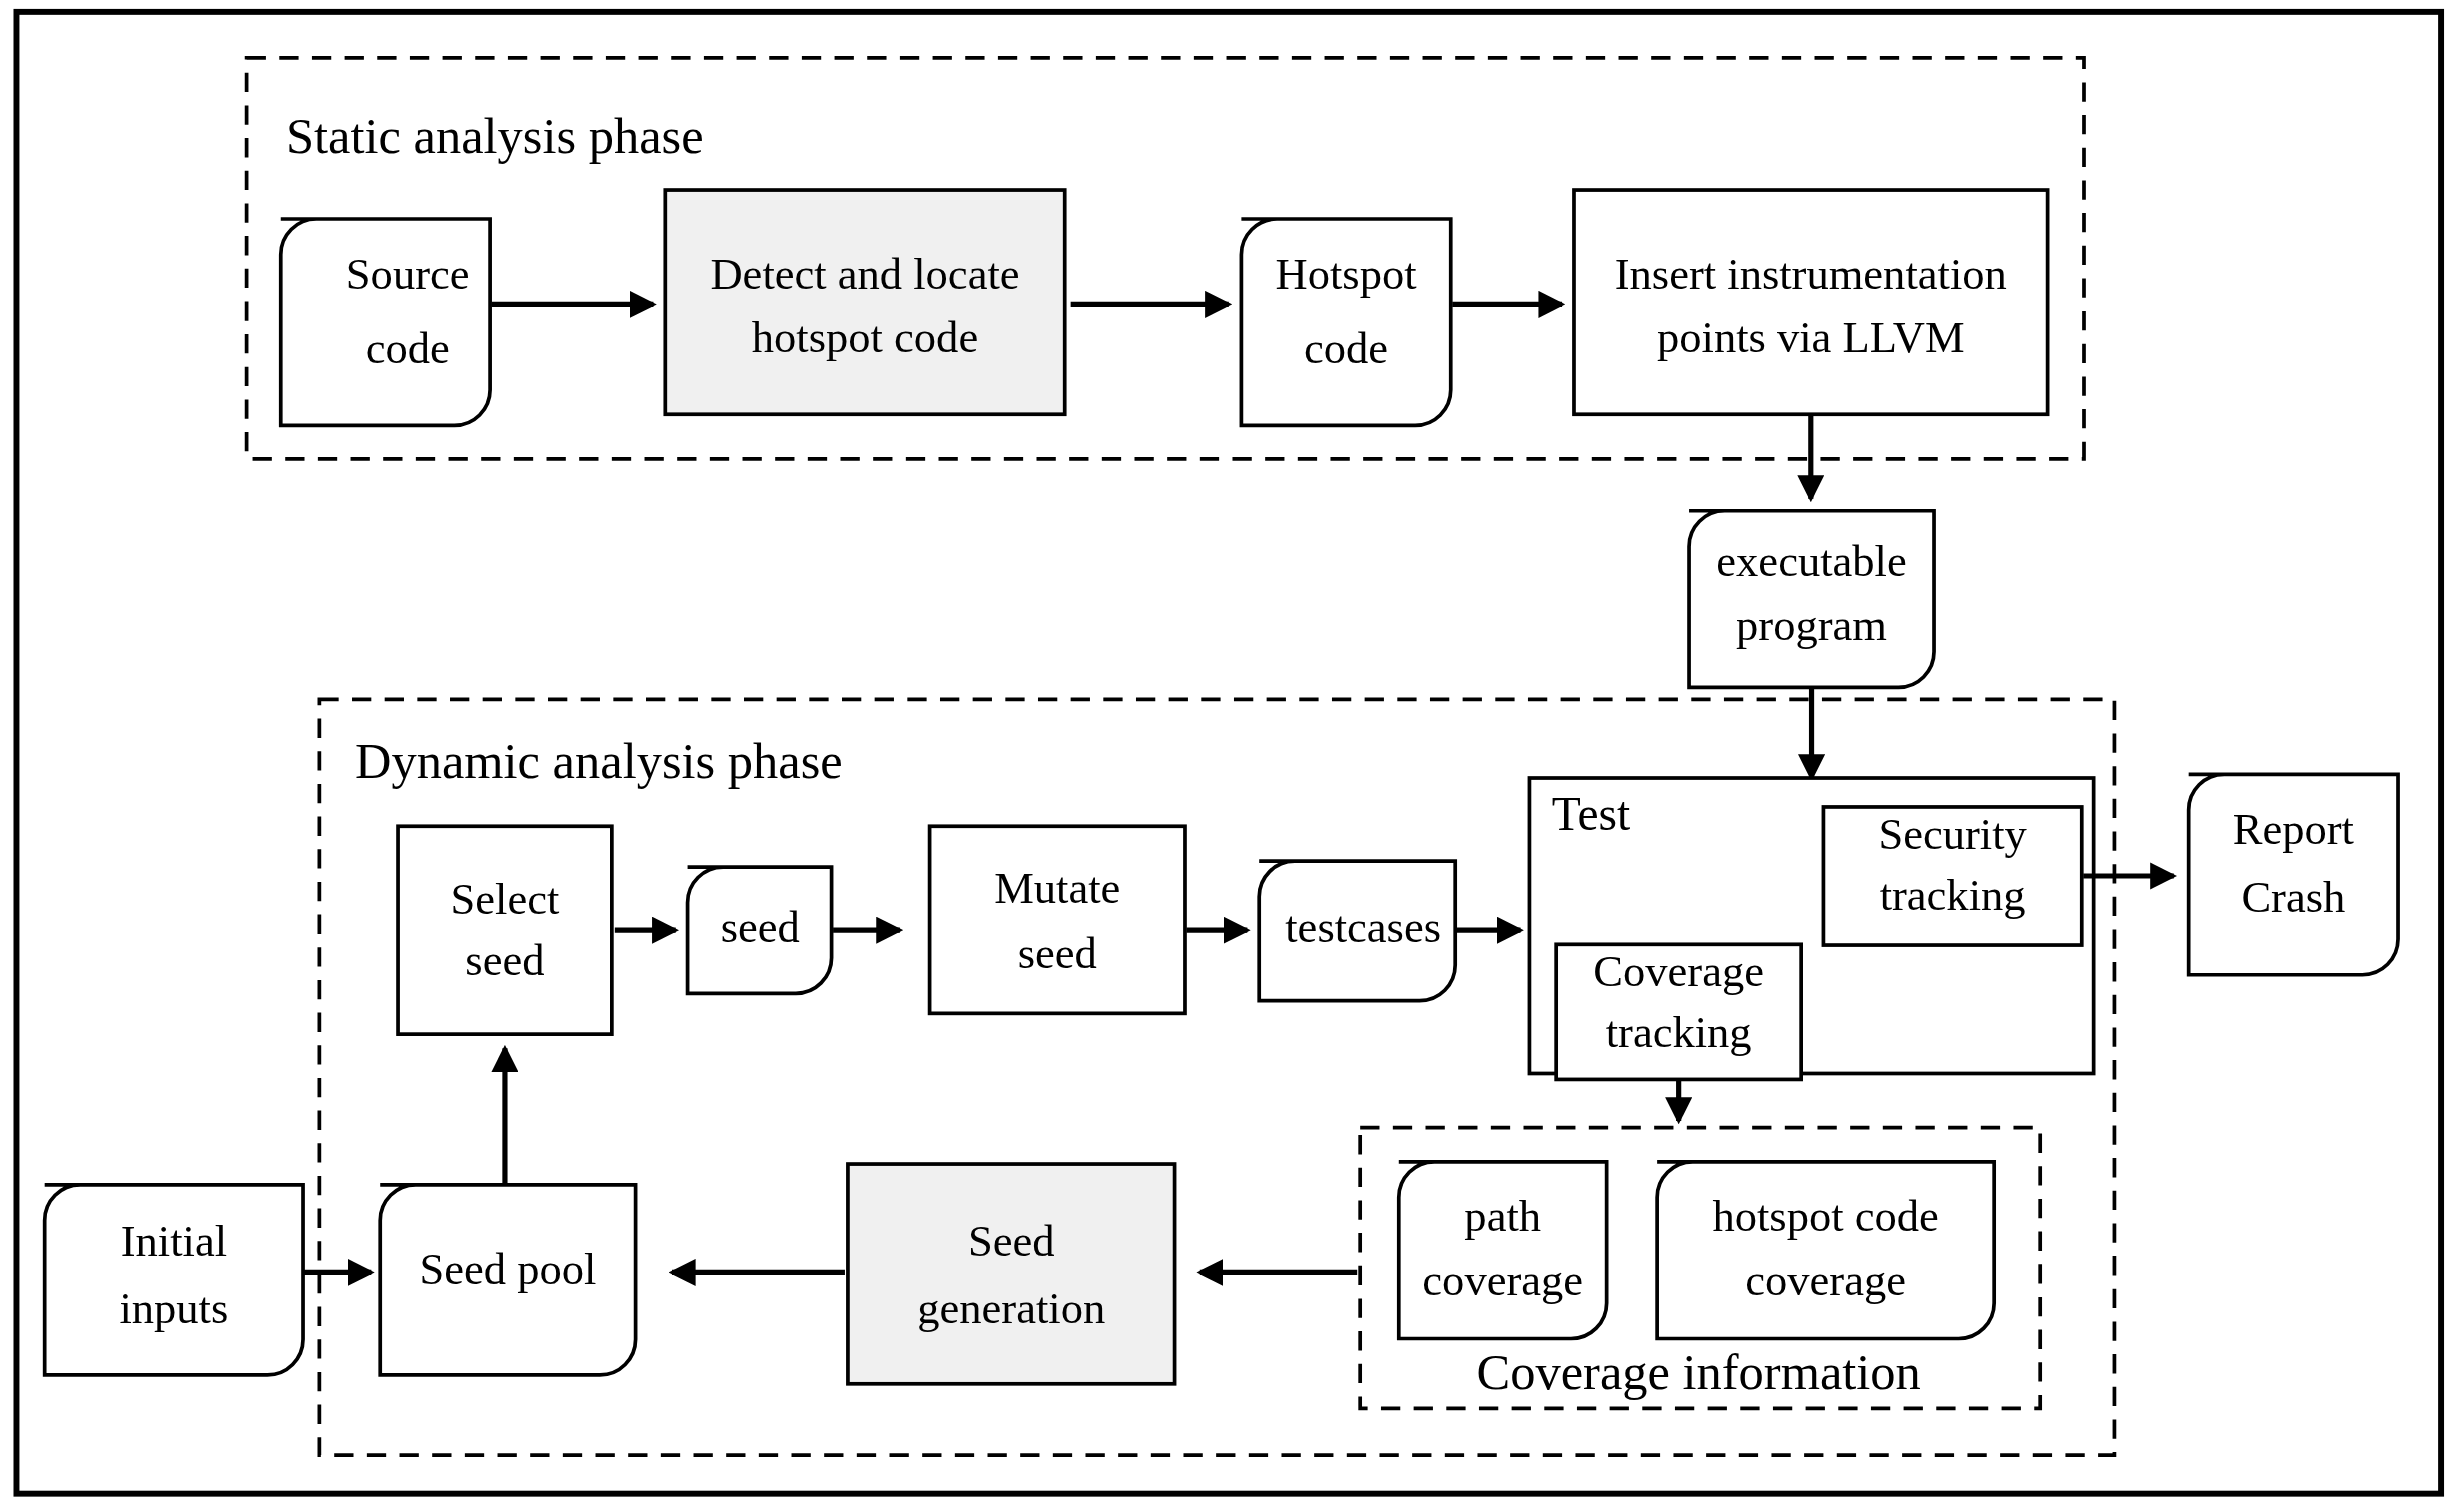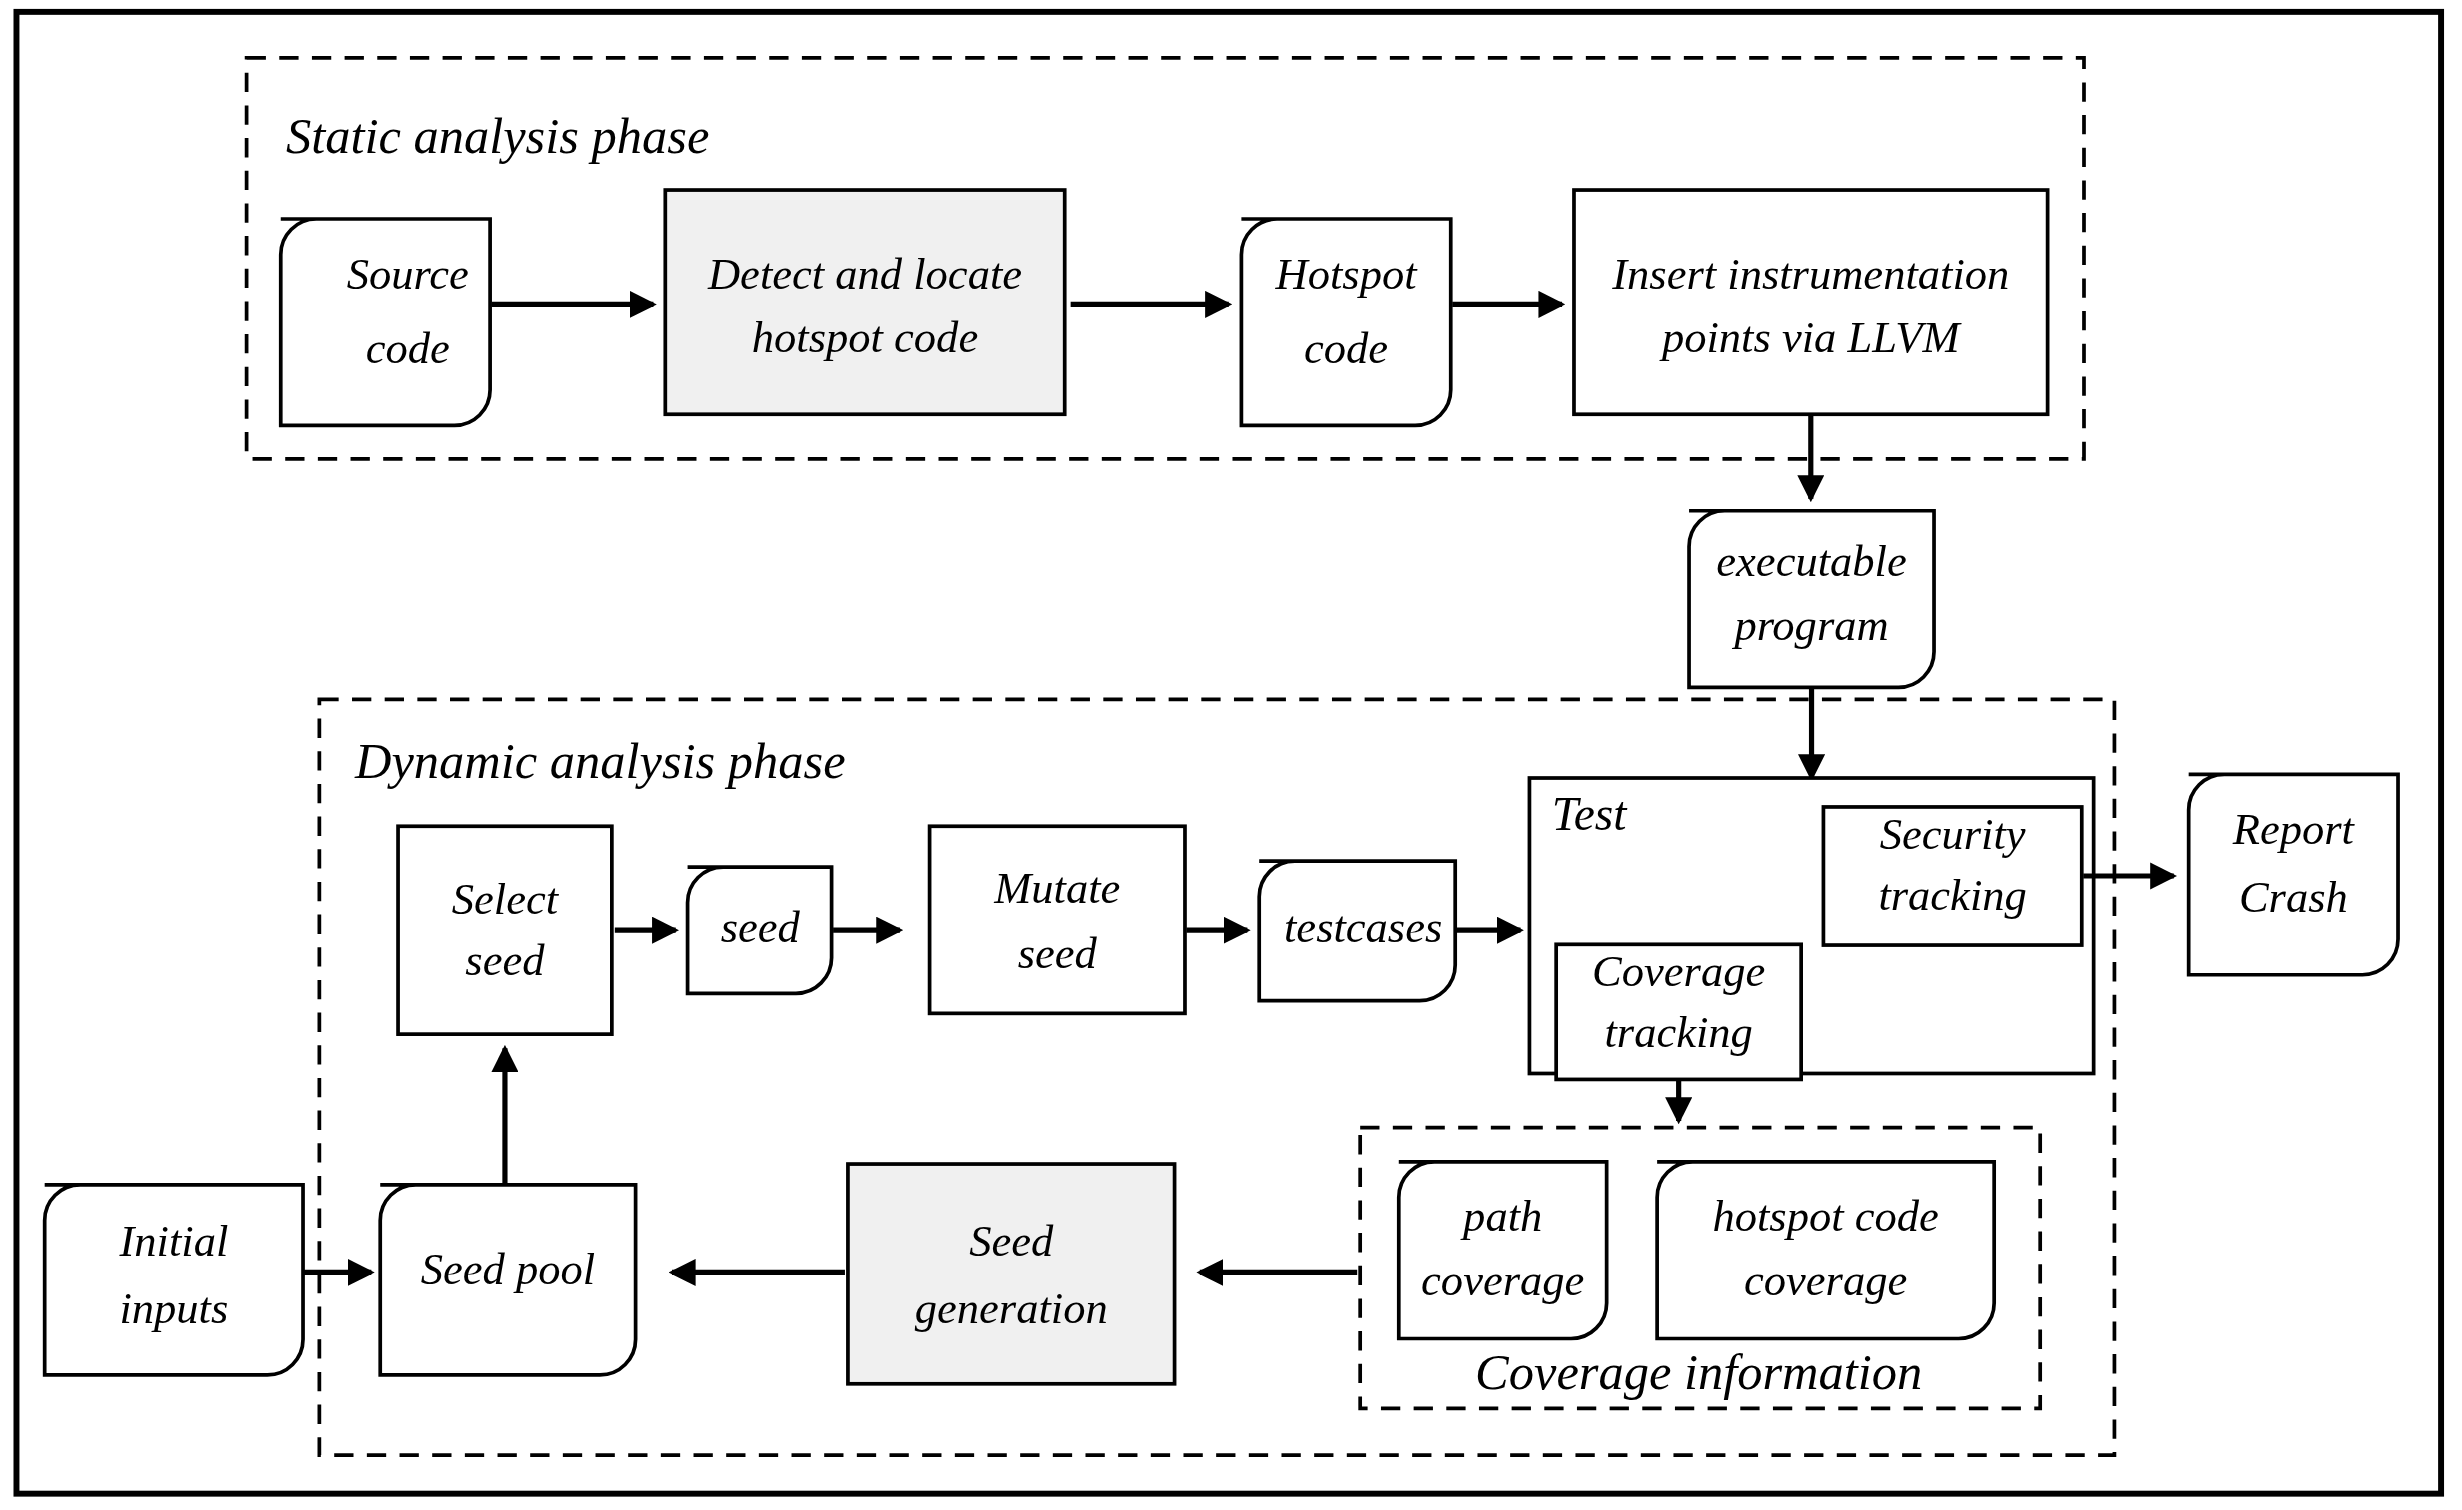--- a/index.html
+++ b/index.html
@@ -8,21 +8,20 @@
   }
   body {
     width: 2462px; height: 1510px;
     font-family: "Liberation Serif", "DejaVu Serif", serif;
     overflow: hidden;
   }
   #stage {
     position: relative;
     width: 2462px; height: 1510px;
     background: #ffffff;
-    font-style: italic;
   }
   svg#diagram {
     position: absolute; top: 0; left: 0;
     width: 2462px; height: 1510px;
     display: block;
   }
   .boxtext {
     font-family: "Liberation Serif", "DejaVu Serif", serif;
     fill: #000000;
     text-anchor: middle;

